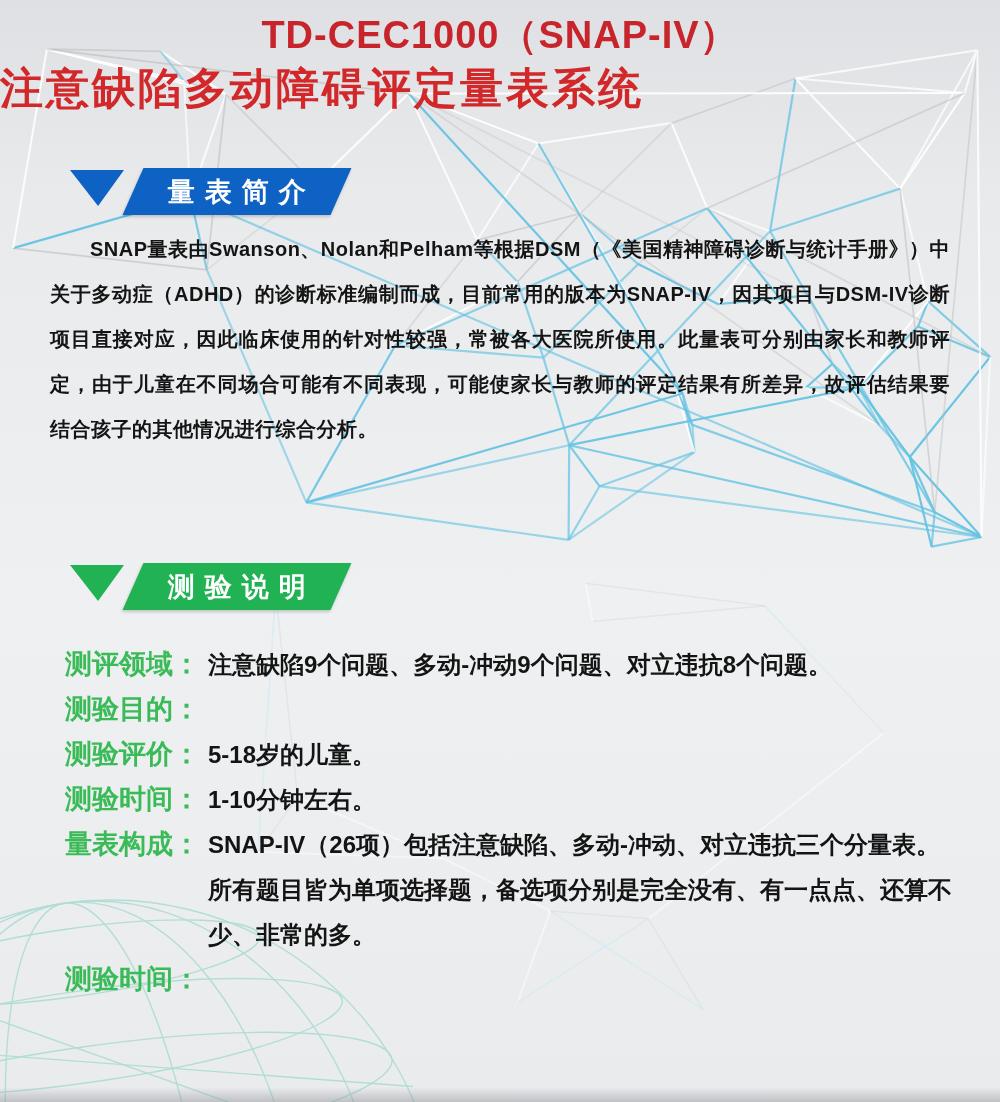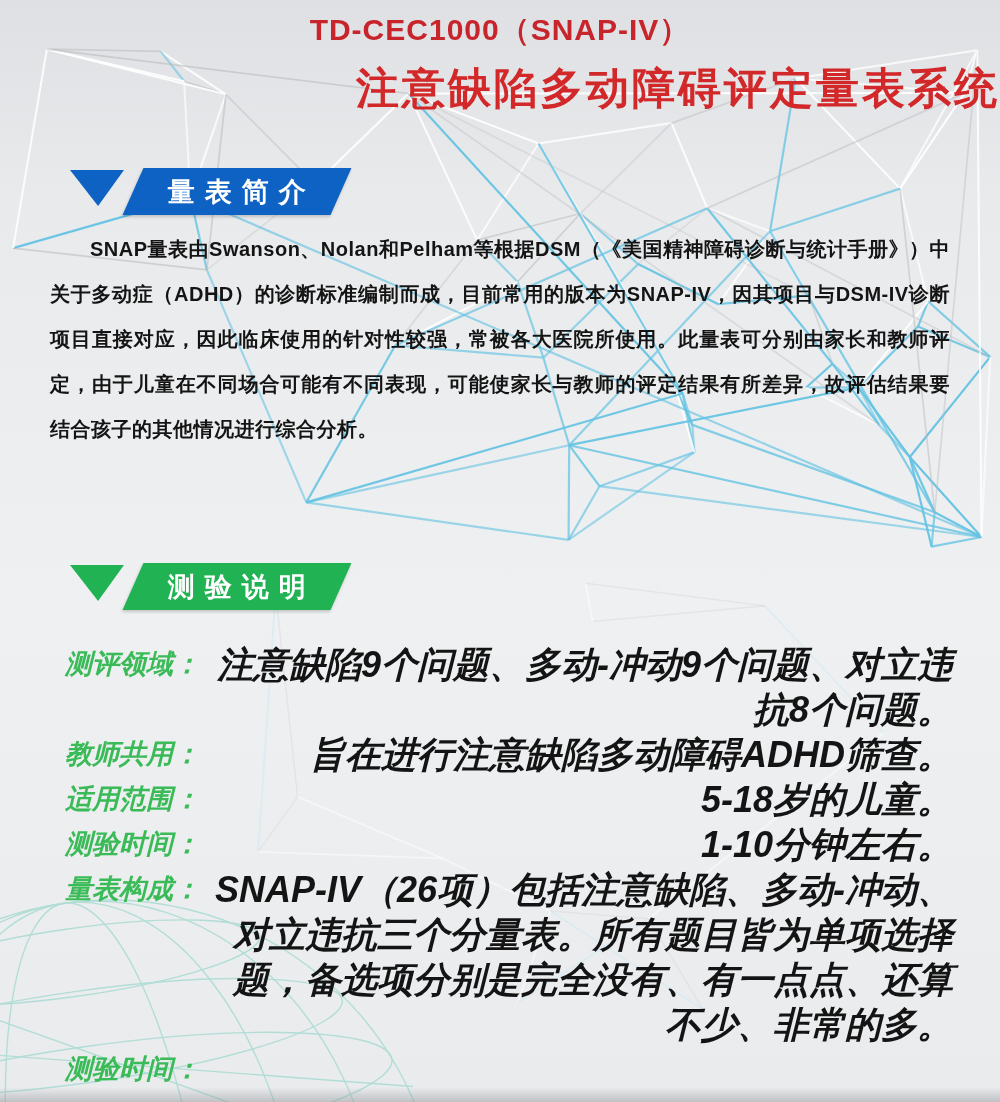--- a/index.html
+++ b/index.html
@@ -15,26 +15,26 @@
     position:relative;
     width:1000px;height:1102px;
     overflow:hidden;
     background:linear-gradient(180deg,#dfe0e3 0%,#e9eaec 18%,#eef0f1 55%,#e9ebed 100%);
     font-family:"Liberation Sans","DejaVu Sans",sans-serif;
   }
   #bg-svg{position:absolute;left:0;top:0;width:1000px;height:1102px;}
   .content{position:absolute;inset:0;}
   .product-code{
     position:absolute;top:10px;left:0;width:100%;
-    text-align:center;font-size:30px;font-weight:bold;
+    text-align:center;font-size:38px;font-weight:bold;
     color:var(--title-red);letter-spacing:1px;
   }
   .main-title{
     position:absolute;top:60px;left:0;width:100%;margin:0;
-    text-align:right;font-size:43px;font-weight:bold;
+    text-align:left;font-size:43px;font-weight:bold;
     color:var(--heading-red);letter-spacing:3px;
   }
   .banner{position:absolute;left:70px;display:flex;align-items:flex-start;}
   .banner .tri{
     width:54px;height:36px;margin-top:2px;
     clip-path:polygon(0 0,100% 0,52% 100%);
   }
   .banner .bar{
     height:47px;min-width:208px;margin-left:9px;
     transform:skewX(-24deg);
@@ -48,29 +48,29 @@
   }
   .banner.blue{top:168px;}
   .banner.blue .tri,.banner.blue .bar{background:var(--banner-blue);}
   .banner.green{top:563px;}
   .banner.green .tri,.banner.green .bar{background:var(--banner-green);}
   .intro-paragraph{
     position:absolute;top:227px;left:50px;width:900px;margin:0;
     font-size:20px;line-height:45px;font-weight:bold;color:var(--body-text);
     text-indent:2em;text-align:justify;letter-spacing:0.5px;
   }
-  .info-list{position:absolute;top:642px;left:65px;width:888px;font-style:italic;}
+  .info-list{position:absolute;top:642px;left:65px;width:888px;}
   .info-row{display:flex;align-items:flex-start;}
   .info-label{
     flex:0 0 143px;color:var(--label-green);
     font-size:27px;line-height:45px;font-weight:bold;white-space:nowrap;
   }
   .info-content{
     flex:1;color:var(--body-text);
-    font-size:36px;line-height:45px;font-weight:bold;text-align:right;
+    font-size:24px;line-height:45px;font-weight:bold;text-align:left;
   }
   .bottom-band{
     position:absolute;left:0;right:0;bottom:0;height:15px;
     background:linear-gradient(180deg,rgba(140,142,147,0) 0%,rgba(140,142,147,0.45) 100%);
   }
 </style>
 </head>
 <body>
 
 <div class="page">
@@ -237,25 +237,24 @@
         <span class="bar-label">测验说明</span>
       </div>
     </div>
 
     <div class="info-list">
       <div class="info-row">
         <span class="info-label">测评领域：</span>
         <span class="info-content">注意缺陷9个问题、多动-冲动9个问题、对立违抗8个问题。</span>
       </div>
       <div class="info-row">
-        <span class="info-label">教师共用：</span>
-        <span class="info-content">旨在进行注意缺陷多动障碍ADHD筛查。</span>
-      </div>
-      <div class="info-row">
-        <span class="info-label">适用范围：</span>
+        <span class="info-label">测验目的：</span>
+      </div>
+      <div class="info-row">
+        <span class="info-label">测验评价：</span>
         <span class="info-content">5-18岁的儿童。</span>
       </div>
       <div class="info-row">
         <span class="info-label">测验时间：</span>
         <span class="info-content">1-10分钟左右。</span>
       </div>
       <div class="info-row">
         <span class="info-label">量表构成：</span>
         <span class="info-content">SNAP-IV（26项）包括注意缺陷、多动-冲动、对立违抗三个分量表。所有题目皆为单项选择题，备选项分别是完全没有、有一点点、还算不少、非常的多。</span>
       </div>

